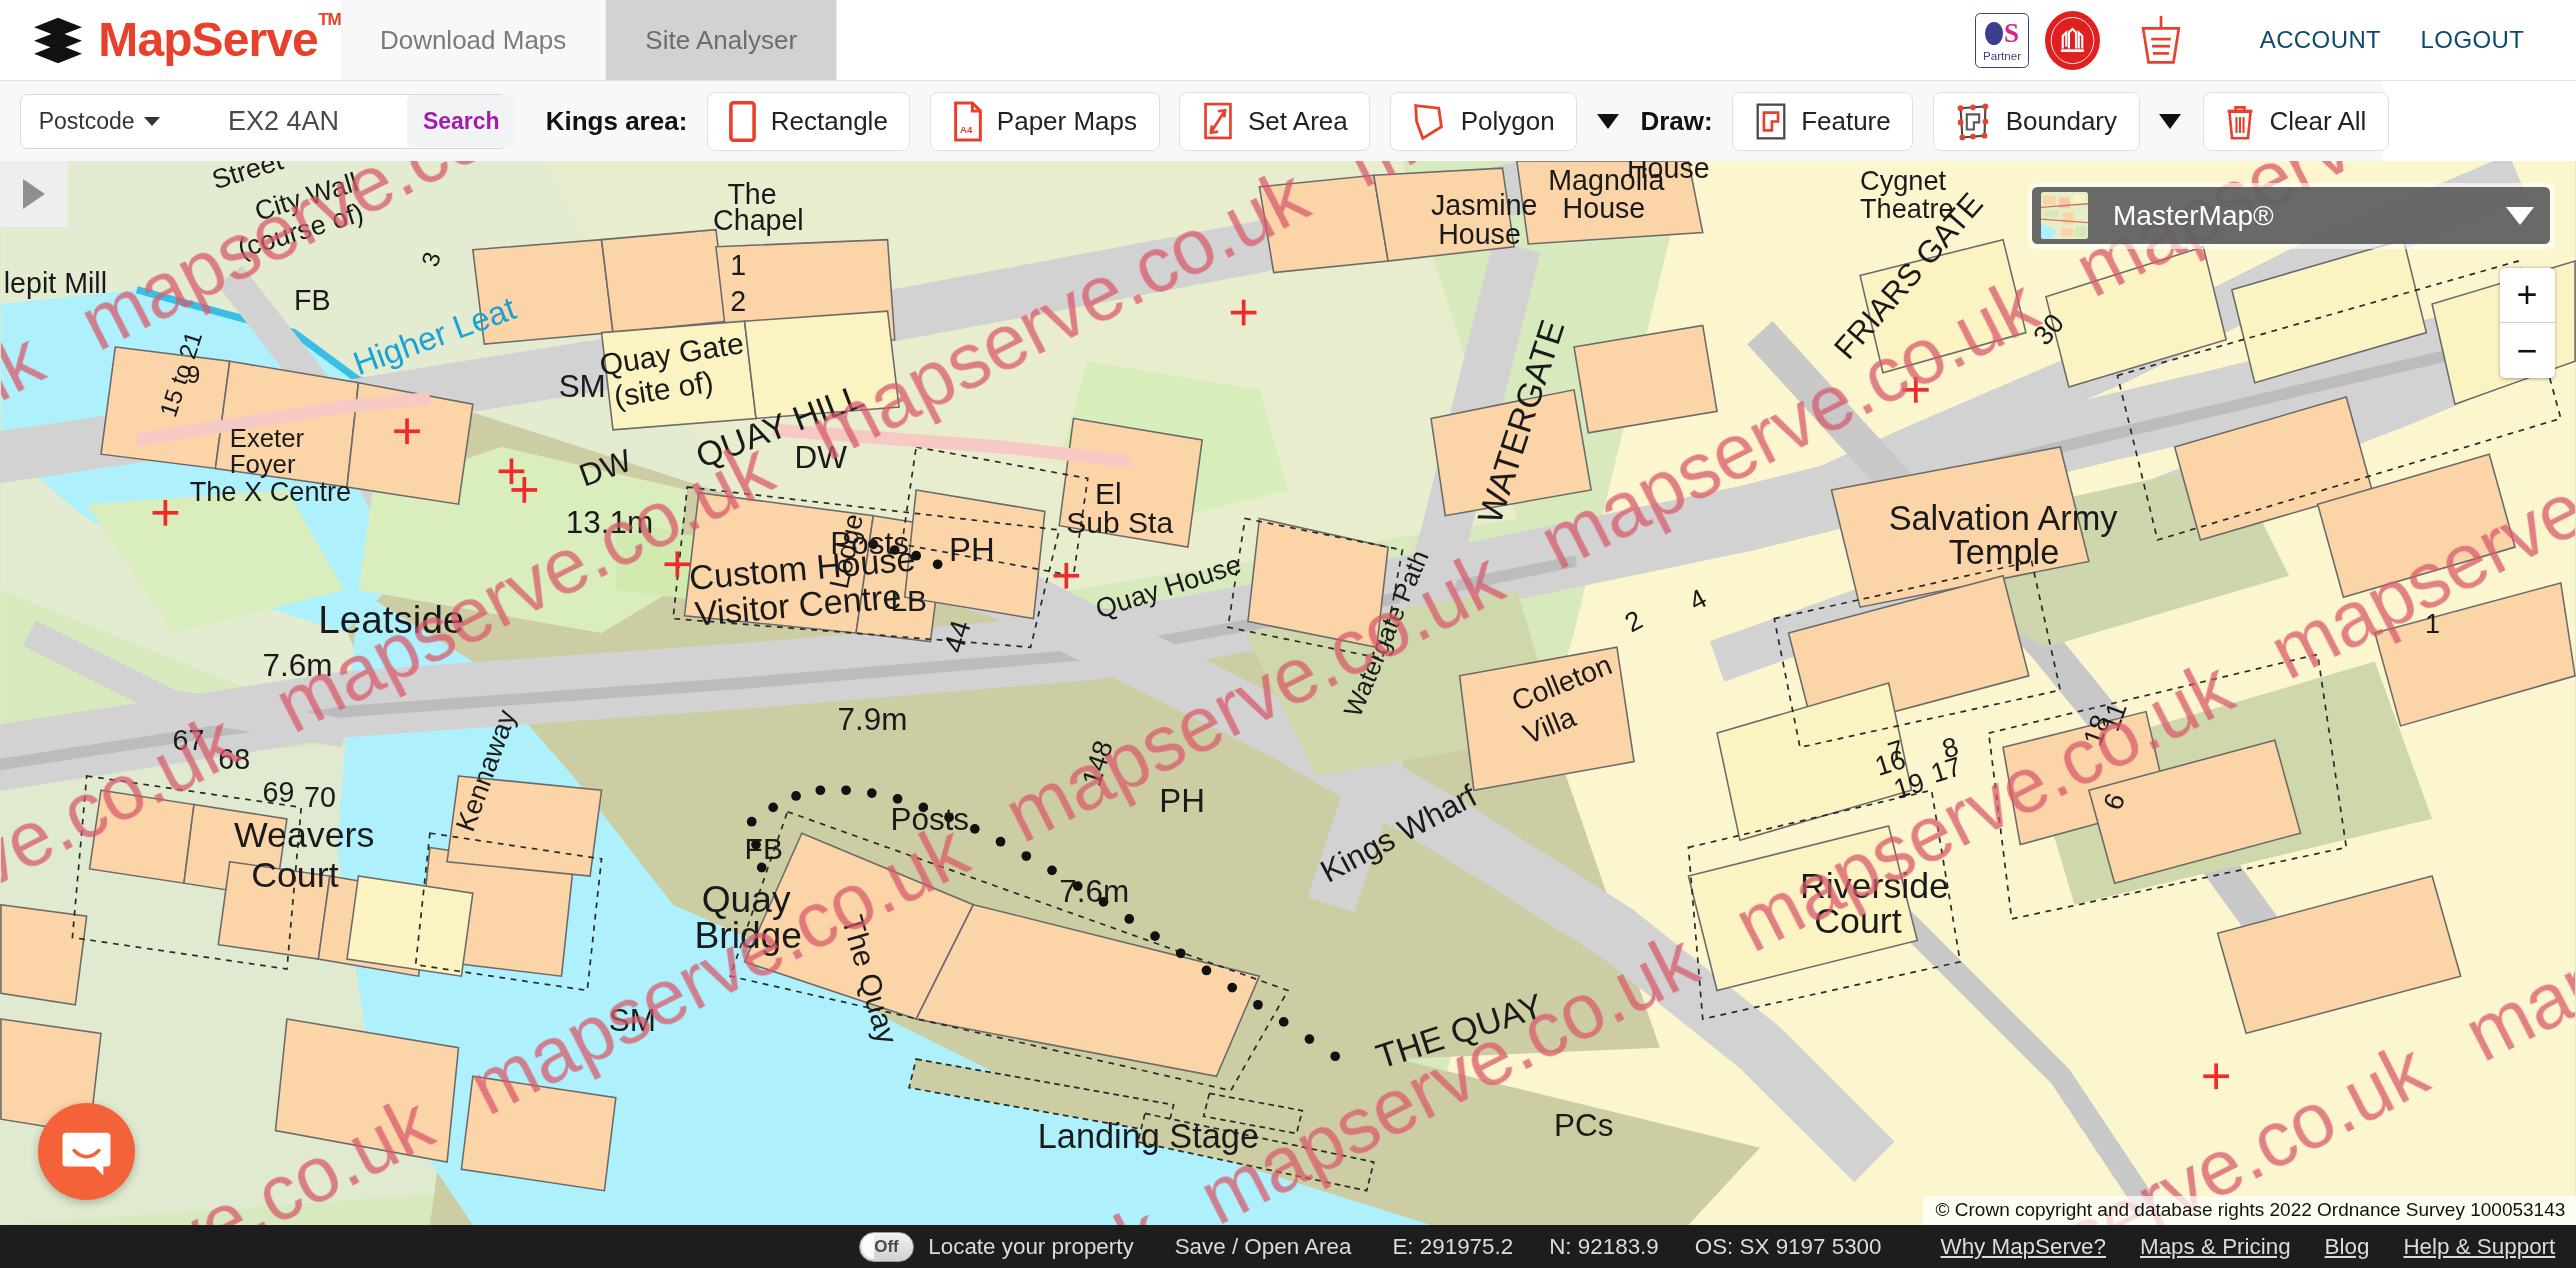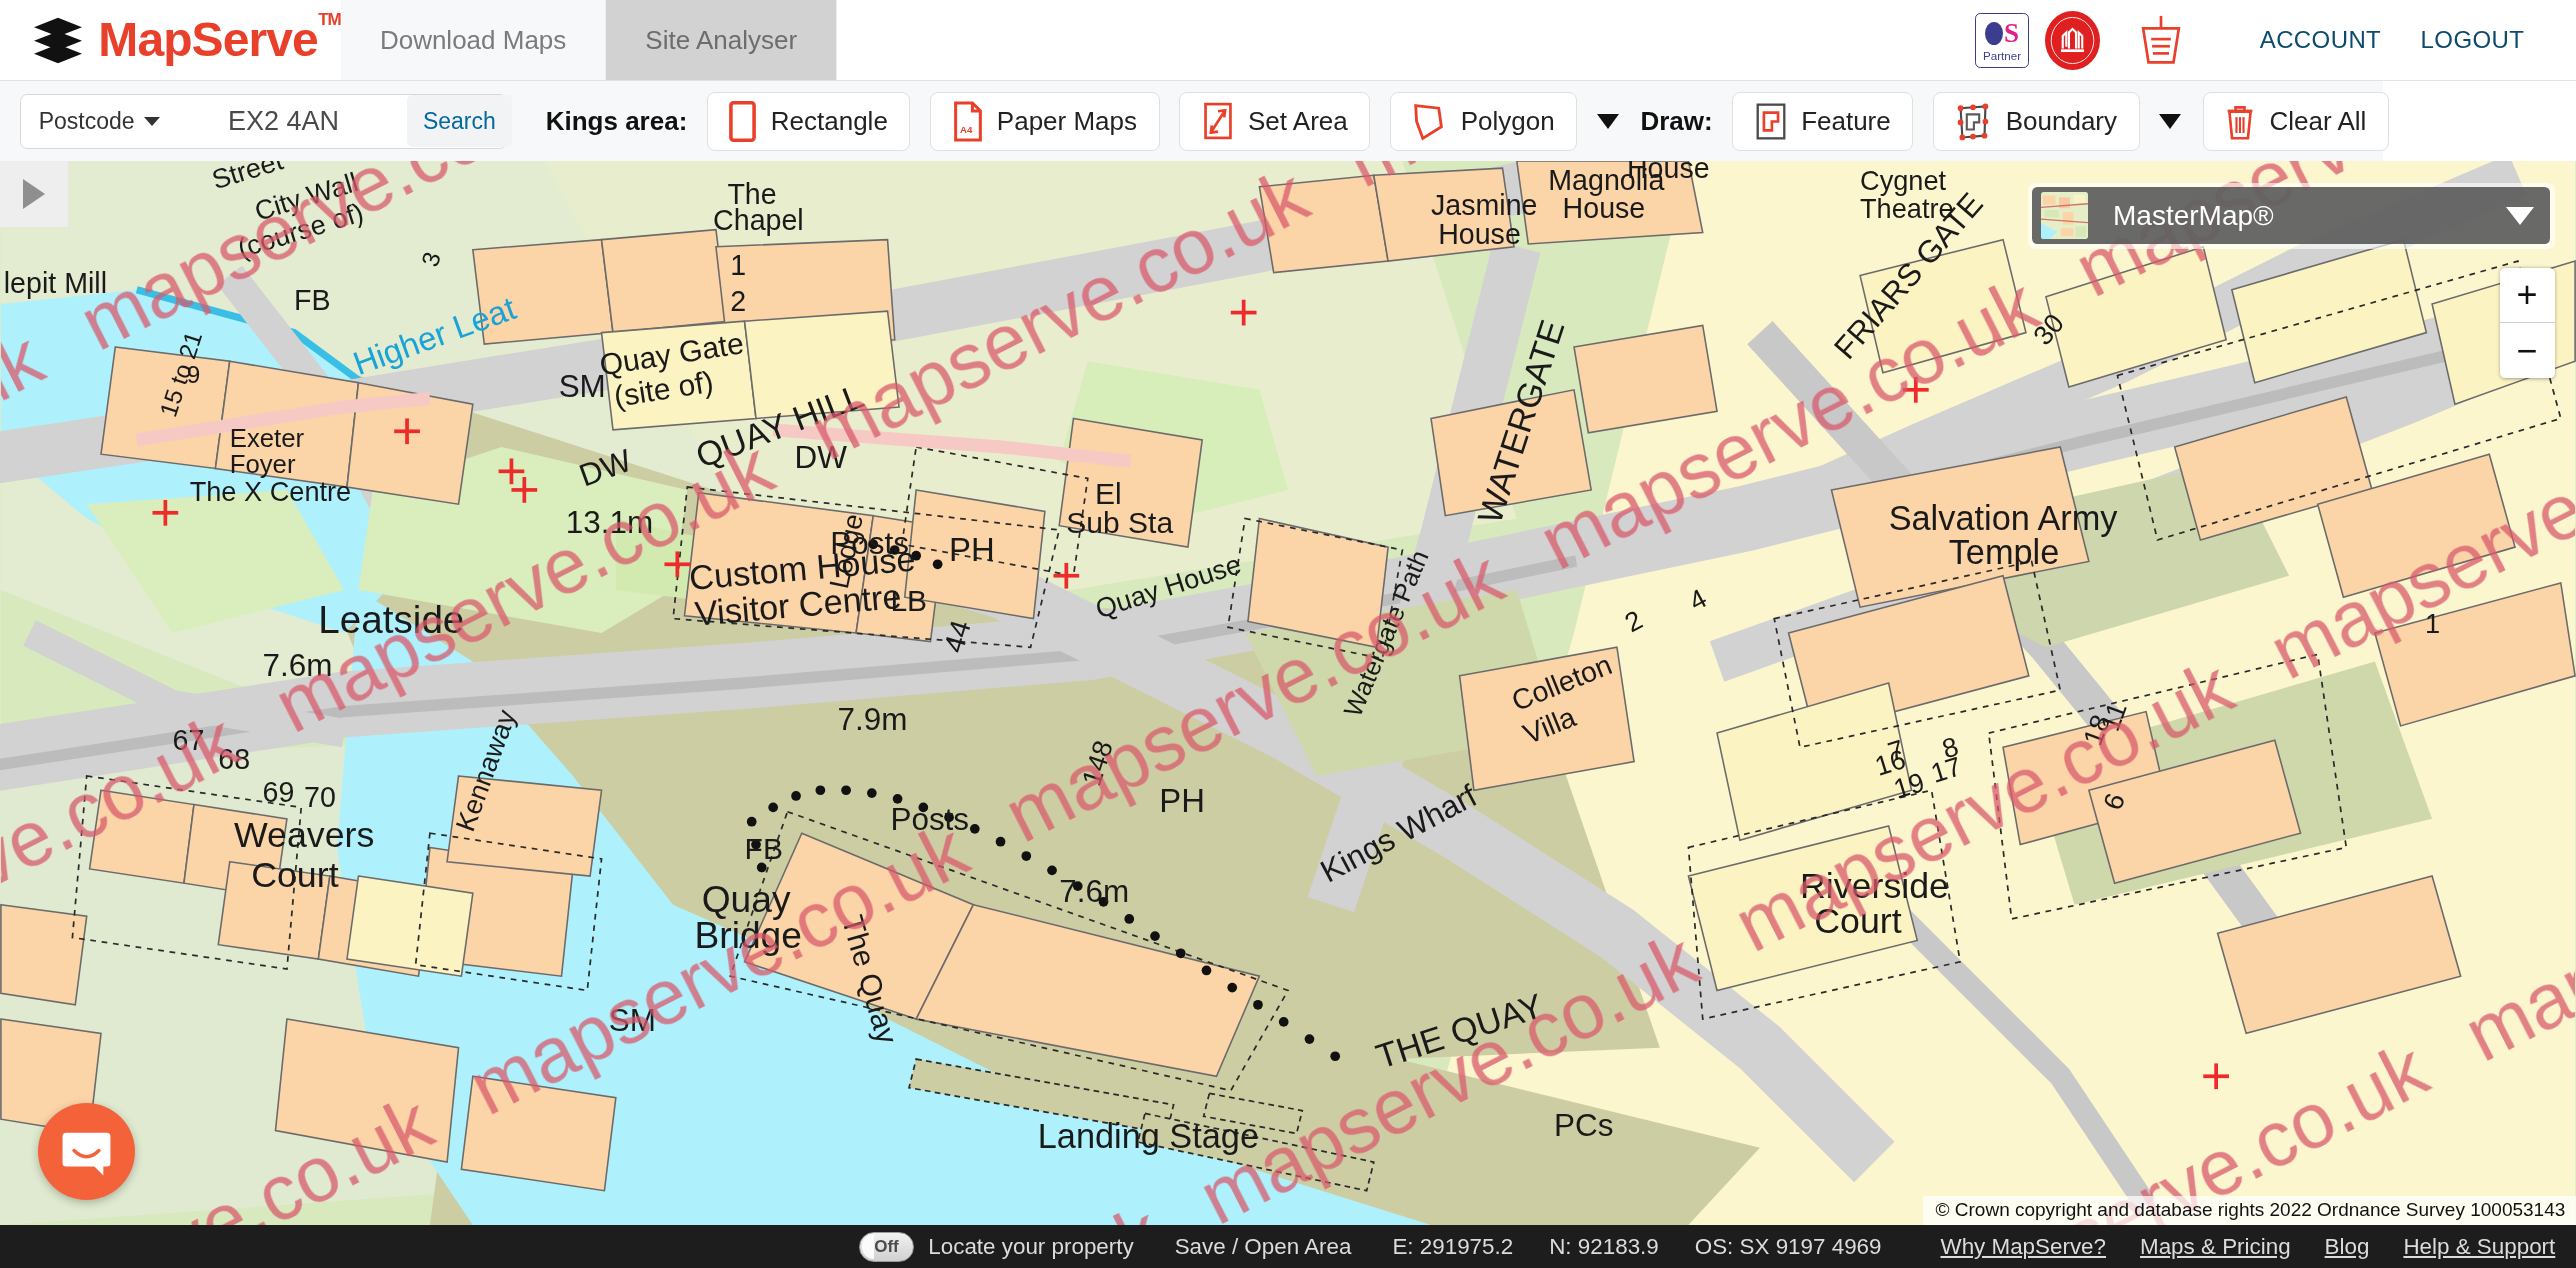--- a/index.html
+++ b/index.html
@@ -113,21 +113,21 @@
   #postcode-input {
     flex: 1 1 auto;
     border: none; outline: none;
     font-size: 27px; color: #4a4a4a;
     font-family: "Liberation Sans", sans-serif;
     padding: 0 7.2px 0 54px;
     width: 233px; background: transparent;
   }
   #search-btn {
     background: #f2f3f5; border: none; border-radius: 5.4px;
-    font-size: 23px; font-weight: normal; color: #0369a1;
+    font-size: 23px; font-weight: bold; color: #a21caf;
     padding: 12.5px 16px; cursor: pointer;
     font-family: "Liberation Sans", sans-serif;
   }
 
   .tool-label {
     font-size: 26px; font-weight: bold; color: #111;
     margin-right: 19.7px; white-space: nowrap;
   }
   .tool-btn {
     display: flex; align-items: center; gap: 14.3px;
@@ -710,21 +710,21 @@
 
 <div id="statusbar">
   <div id="locate-toggle">
     <span>Off</span>
   </div>
   <span class="status-item">Locate your property</span>
   <span class="status-item">Save / Open Area</span>
   <div id="status-coords">
     <span>E: 291975.2</span>
     <span>N: 92183.9</span>
-    <span>OS: SX 9197 4969</span>
+    <span>OS: SX 9197 5300</span>
   </div>
   <div id="status-links">
     <span class="status-link">Why MapServe?</span>
     <span class="status-link">Maps &amp; Pricing</span>
     <span class="status-link">Blog</span>
     <span class="status-link">Help &amp; Support</span>
   </div>
 </div>
 
 

